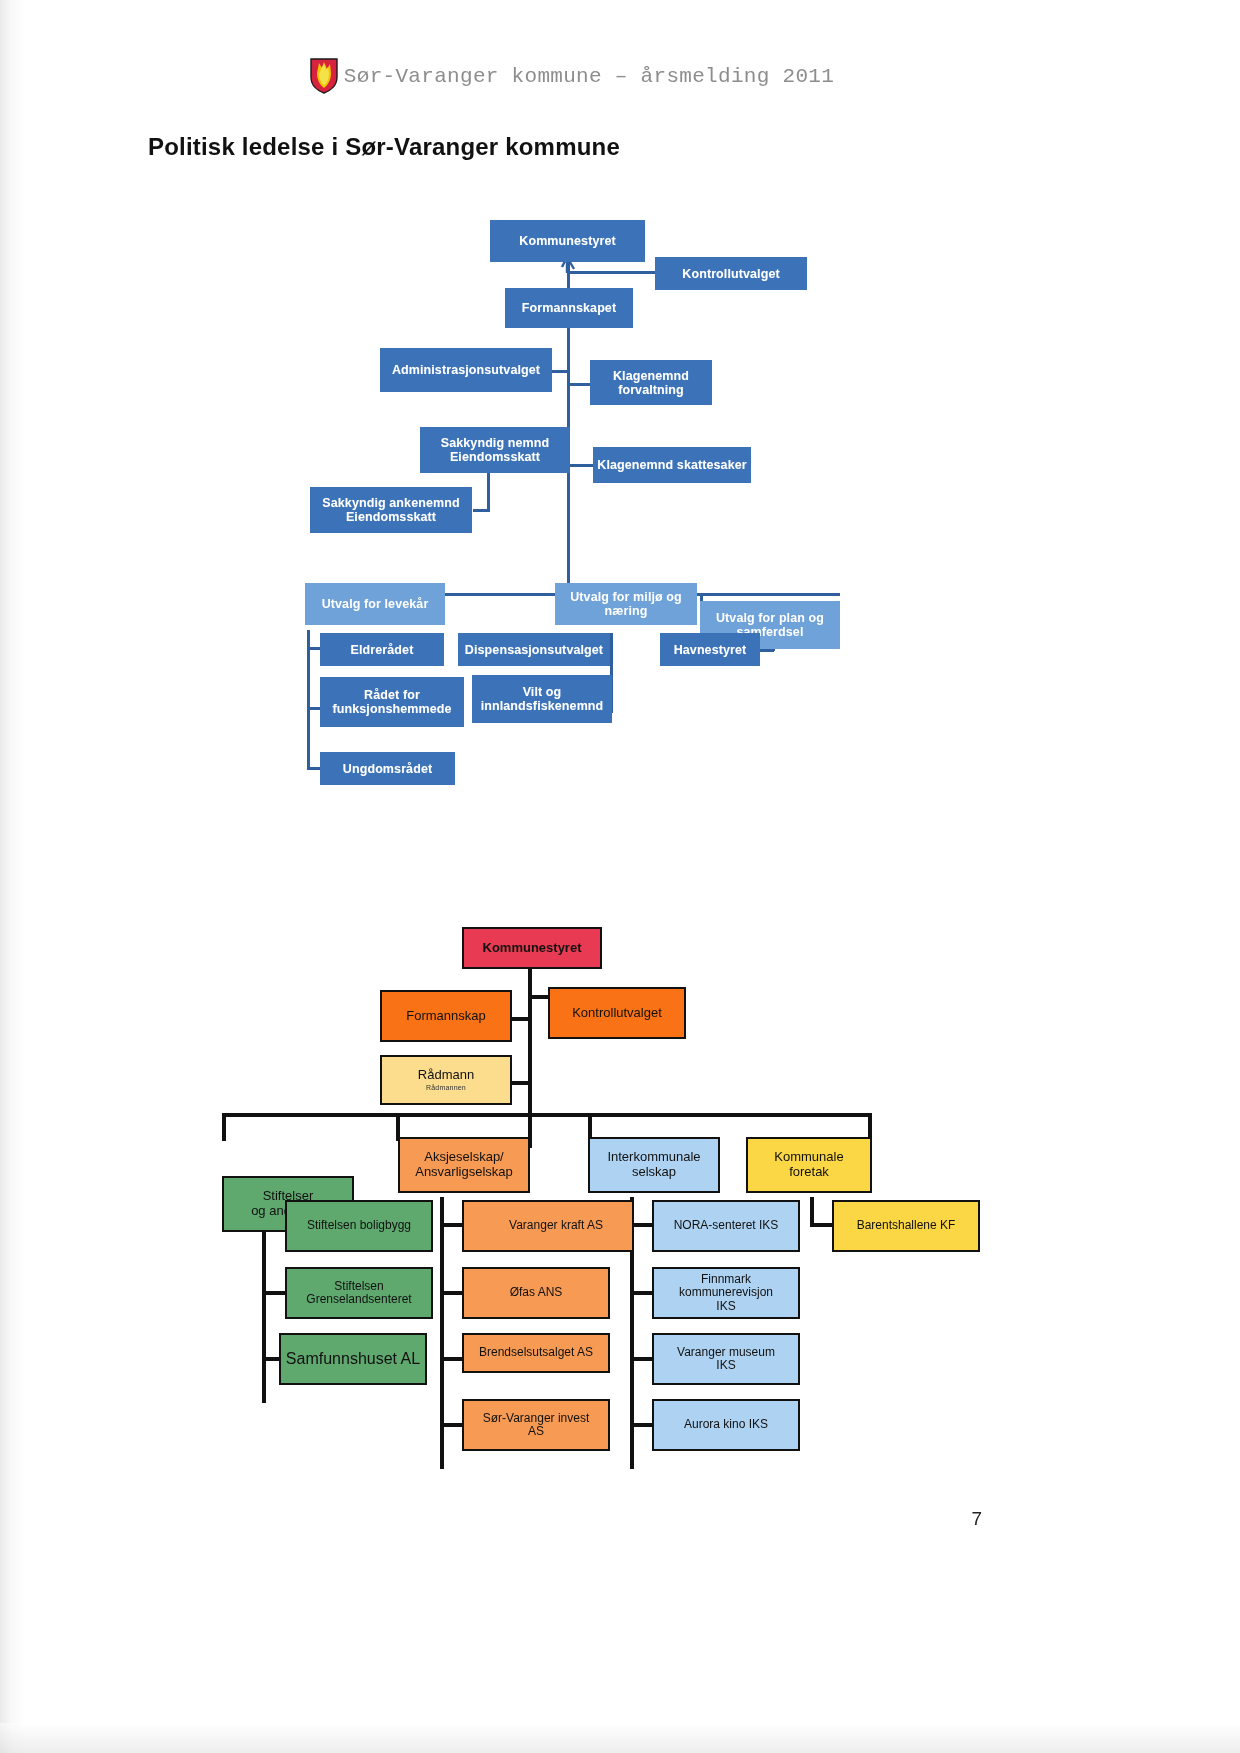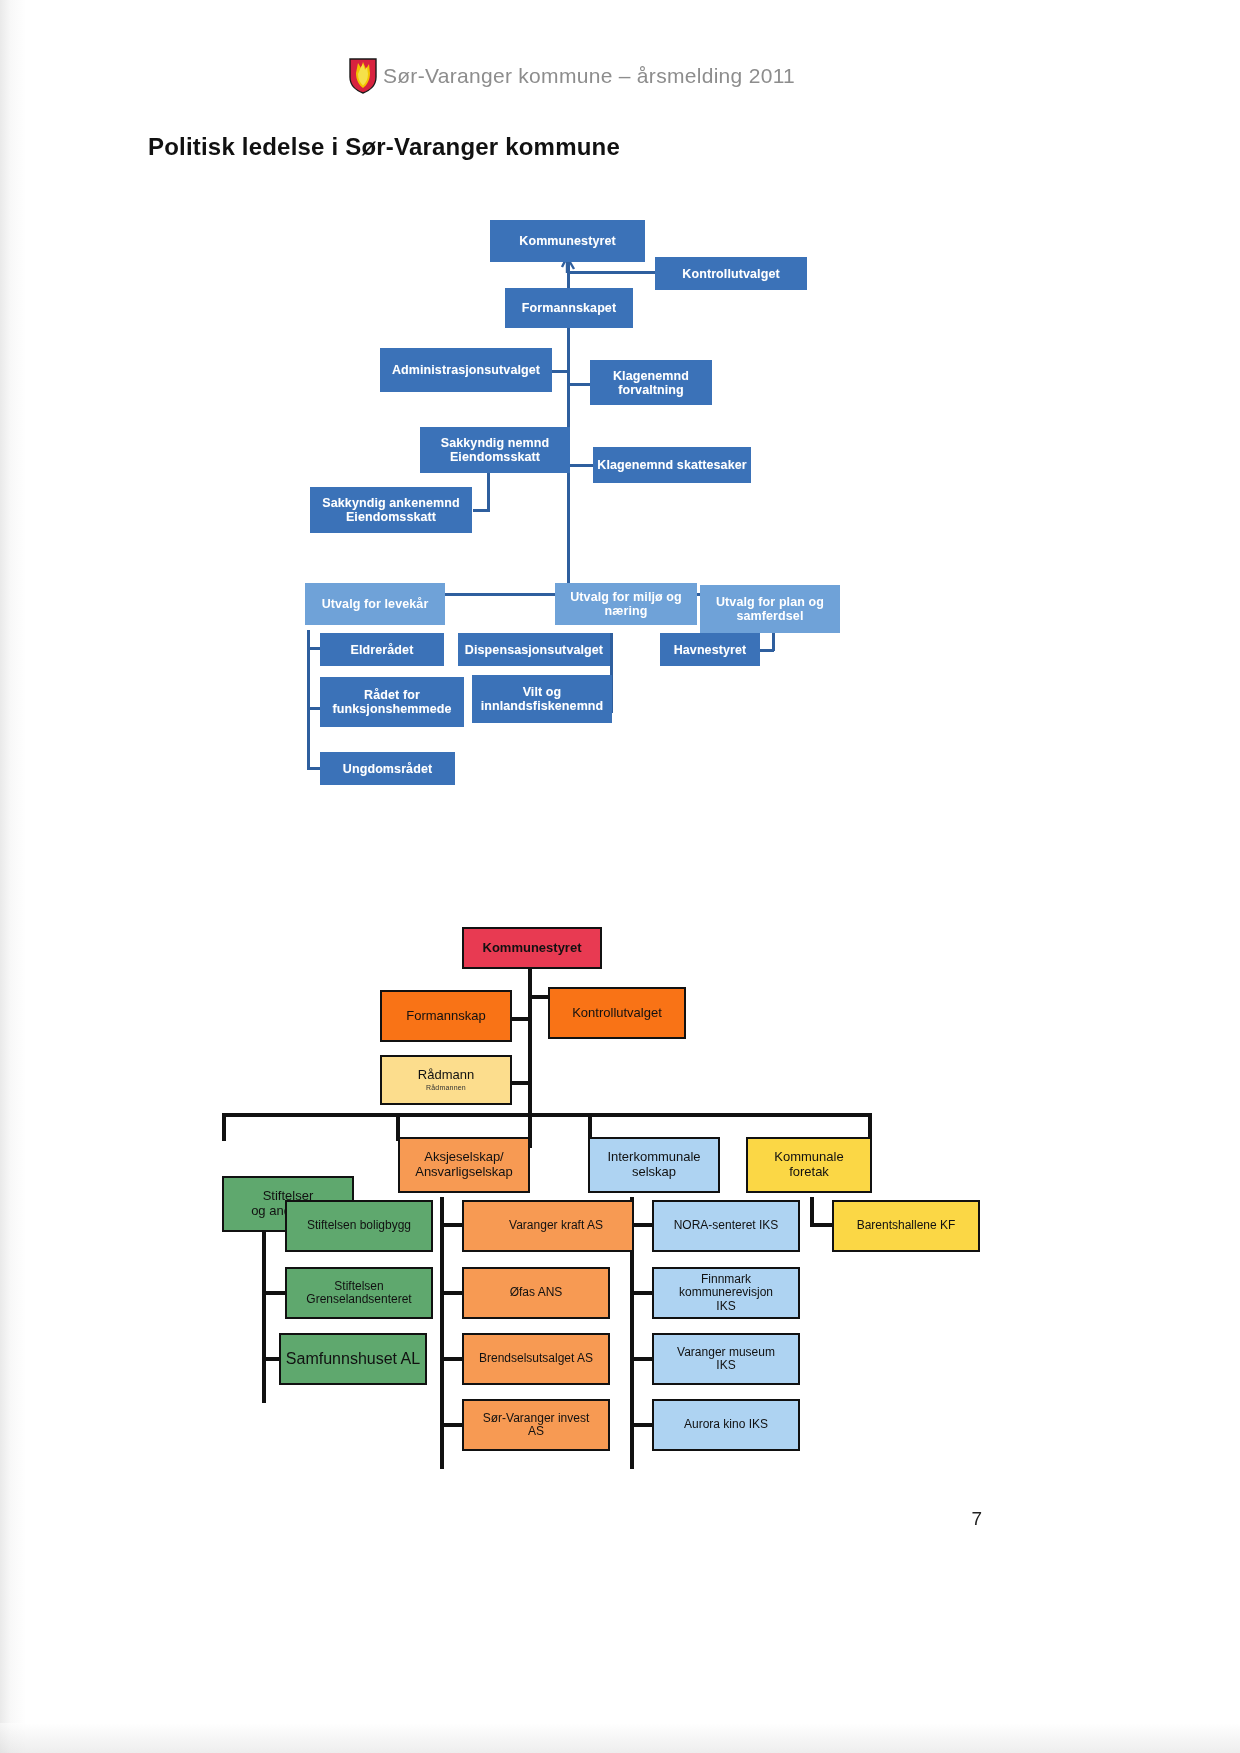--- a/index.html
+++ b/index.html
@@ -41,20 +41,21 @@
 
   
   .doc-header {
     position: absolute;
     left: 0; top: 58px;
     width: 1144px;
     display: flex;
     align-items: center;
     justify-content: center;
     gap: 6px;
+    font-family: Liberation Mono, monospace;
   }
   .crest {
     width: 28px;
     height: 36px;
     display: block;
   }
   .header-text {
     font-size: 21px;
     color: #8d8d8d;
     letter-spacing: .3px;
@@ -238,21 +239,21 @@
 
     <div class="node n-blue-light" style="left:25px; top:378px; width:140px; height:42px;">
       <span>Utvalg for levekår</span>
     </div>
 
     <div class="node n-blue-light" style="left:275px; top:378px; width:142px; height:42px; flex-direction:column;">
       <span>Utvalg for miljø og</span>
       <span>næring</span>
     </div>
 
-    <div class="node n-blue-light" style="left:420px; top:380px; width:140px; height:48px; flex-direction:column;">
+    <div class="node n-blue-light" style="left:420px; top:396px; width:140px; height:48px; flex-direction:column;">
       <span>Utvalg for plan og</span>
       <span>samferdsel</span>
     </div>
 
     <div class="node n-blue" style="left:40px; top:428px; width:124px; height:33px;">
       <span>Eldrerådet</span>
     </div>
 
     <div class="node n-blue" style="left:178px; top:428px; width:152px; height:33px;">
       <span>Dispensasjonsutvalget</span>
@@ -362,21 +363,21 @@
     </div>
 
     <div class="node n2 c-orange" style="left:262px; top:285px; width:172px; height:52px; font-size:12px;padding-left:16px;">
       <span>Varanger kraft AS</span>
     </div>
 
     <div class="node n2 c-orange" style="left:262px; top:352px; width:148px; height:52px; font-size:12px;">
       <span>Øfas ANS</span>
     </div>
 
-    <div class="node n2 c-orange" style="left:262px; top:418px; width:148px; height:52px; font-size:12px;">
+    <div class="node n2 c-orange" style="left:262px; top:418px; width:148px; height:40px; font-size:12px;">
       <span>Brendselsutsalget AS</span>
     </div>
 
     <div class="node n2 c-orange" style="left:262px; top:484px; width:148px; height:52px; flex-direction:column; font-size:12px;">
       <span>Sør-Varanger invest</span>
       <span>AS</span>
     </div>
 
     <div class="node n2 c-bluelt" style="left:452px; top:285px; width:148px; height:52px; font-size:12px;">
       <span>NORA-senteret IKS</span>

